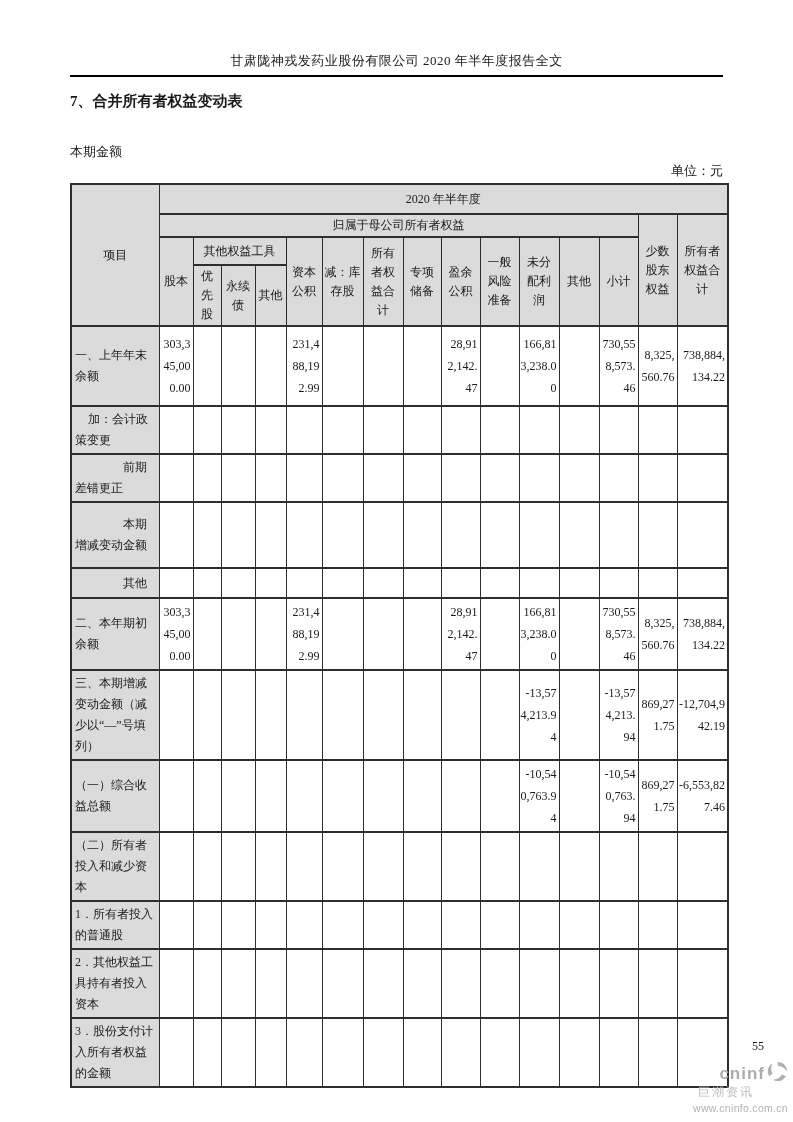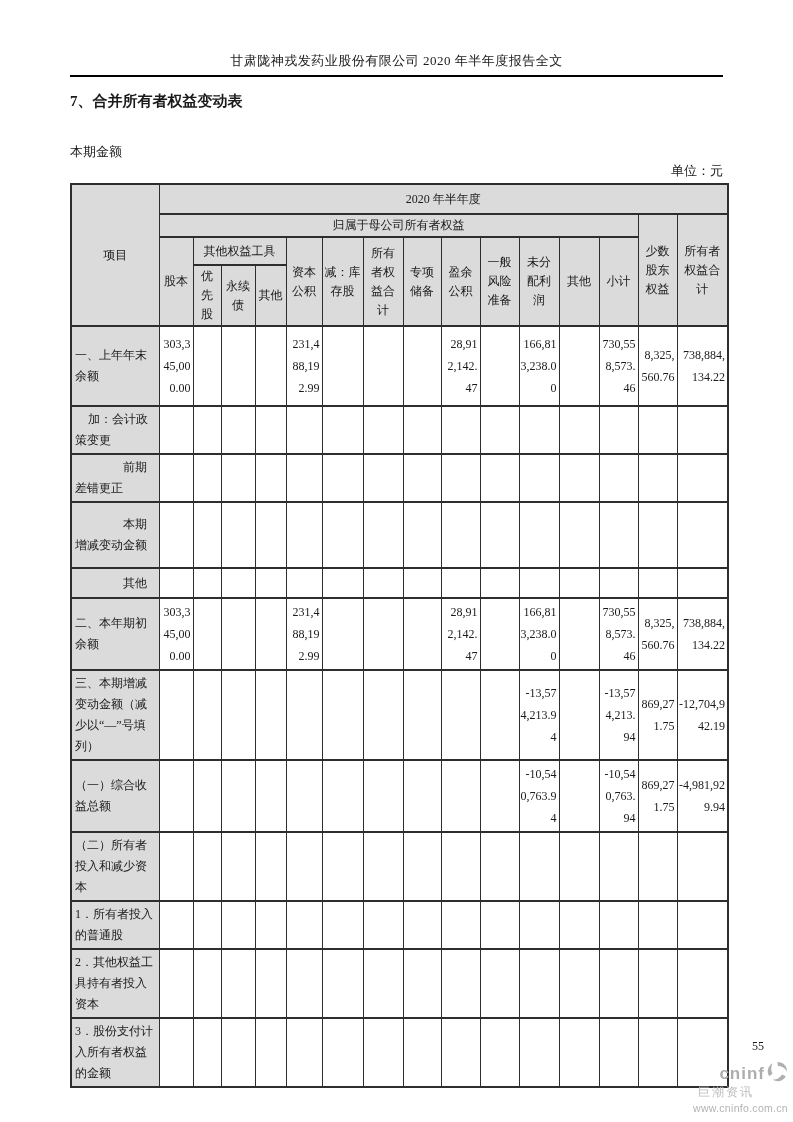--- a/index.html
+++ b/index.html
@@ -319,21 +319,21 @@
           <td class="val"></td>
           <td class="val"></td>
           <td class="val"></td>
           <td class="val"></td>
           <td class="val"></td>
           <td class="val"></td>
           <td class="val">-10,540,763.94</td>
           <td class="val"></td>
           <td class="val">-10,540,763.94</td>
           <td class="val">869,271.75</td>
-          <td class="val">-4,981,929.94</td>
+          <td class="val">-6,553,827.46</td>
         </tr>
         <tr style="height: 40px;">
           <td class="rowlabel ind-0">（二）所有者投入和减少资本</td>
           <td class="val"></td>
           <td class="val"></td>
           <td class="val"></td>
           <td class="val"></td>
           <td class="val"></td>
           <td class="val"></td>
           <td class="val"></td>

